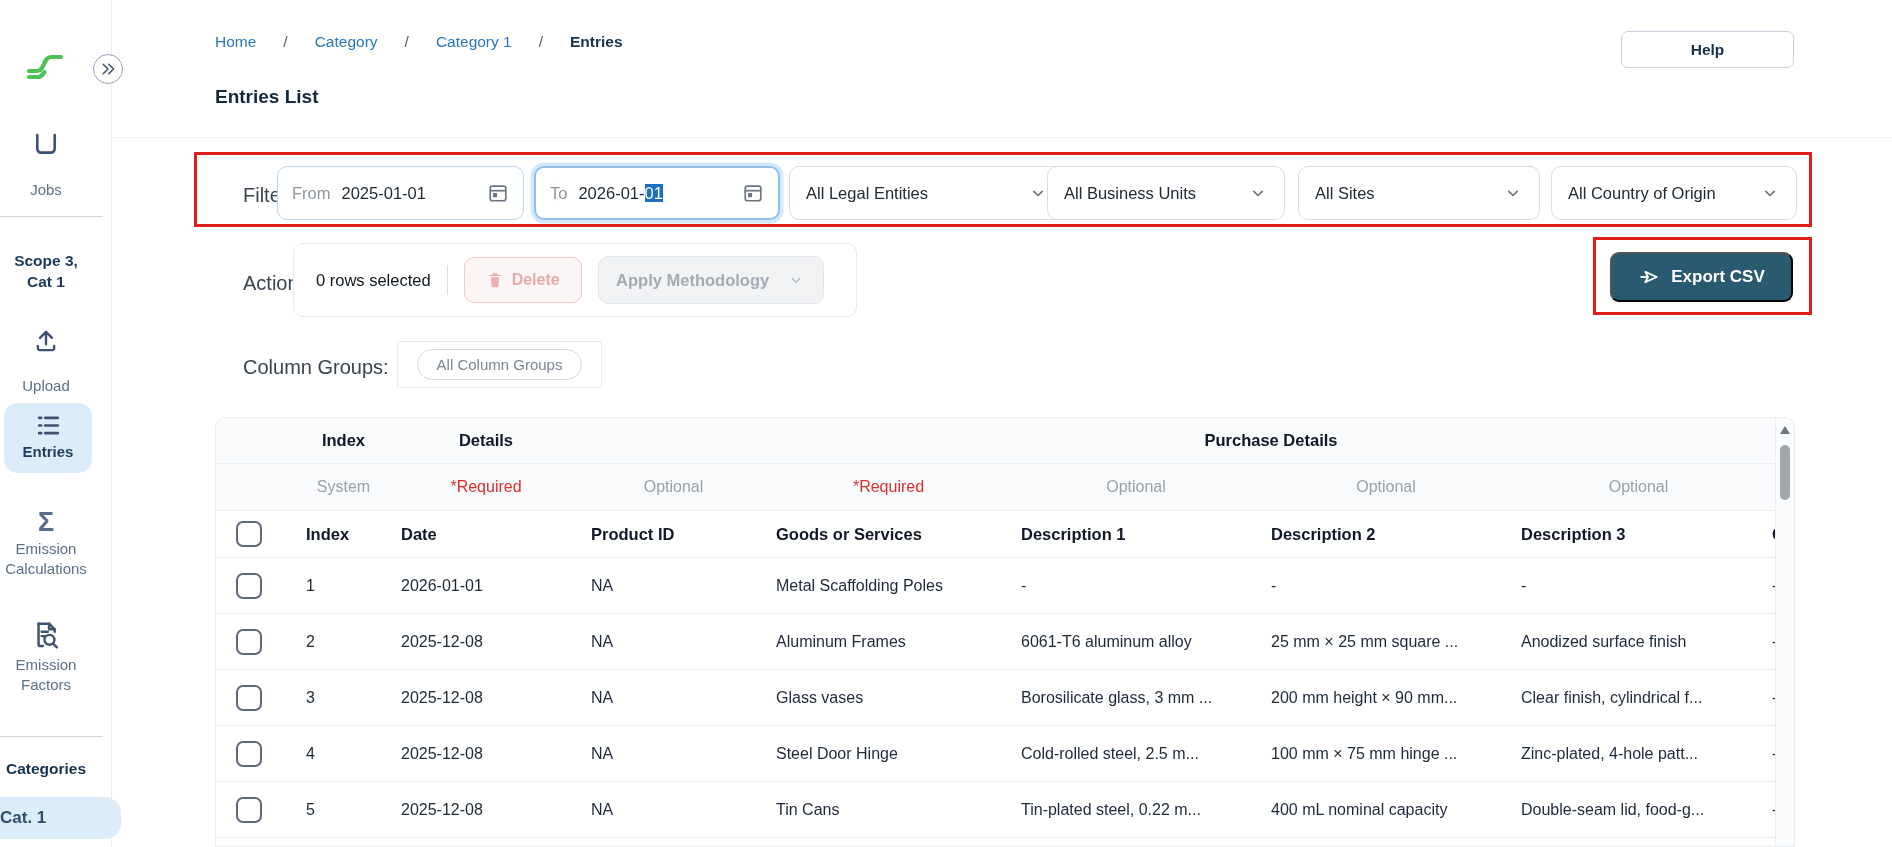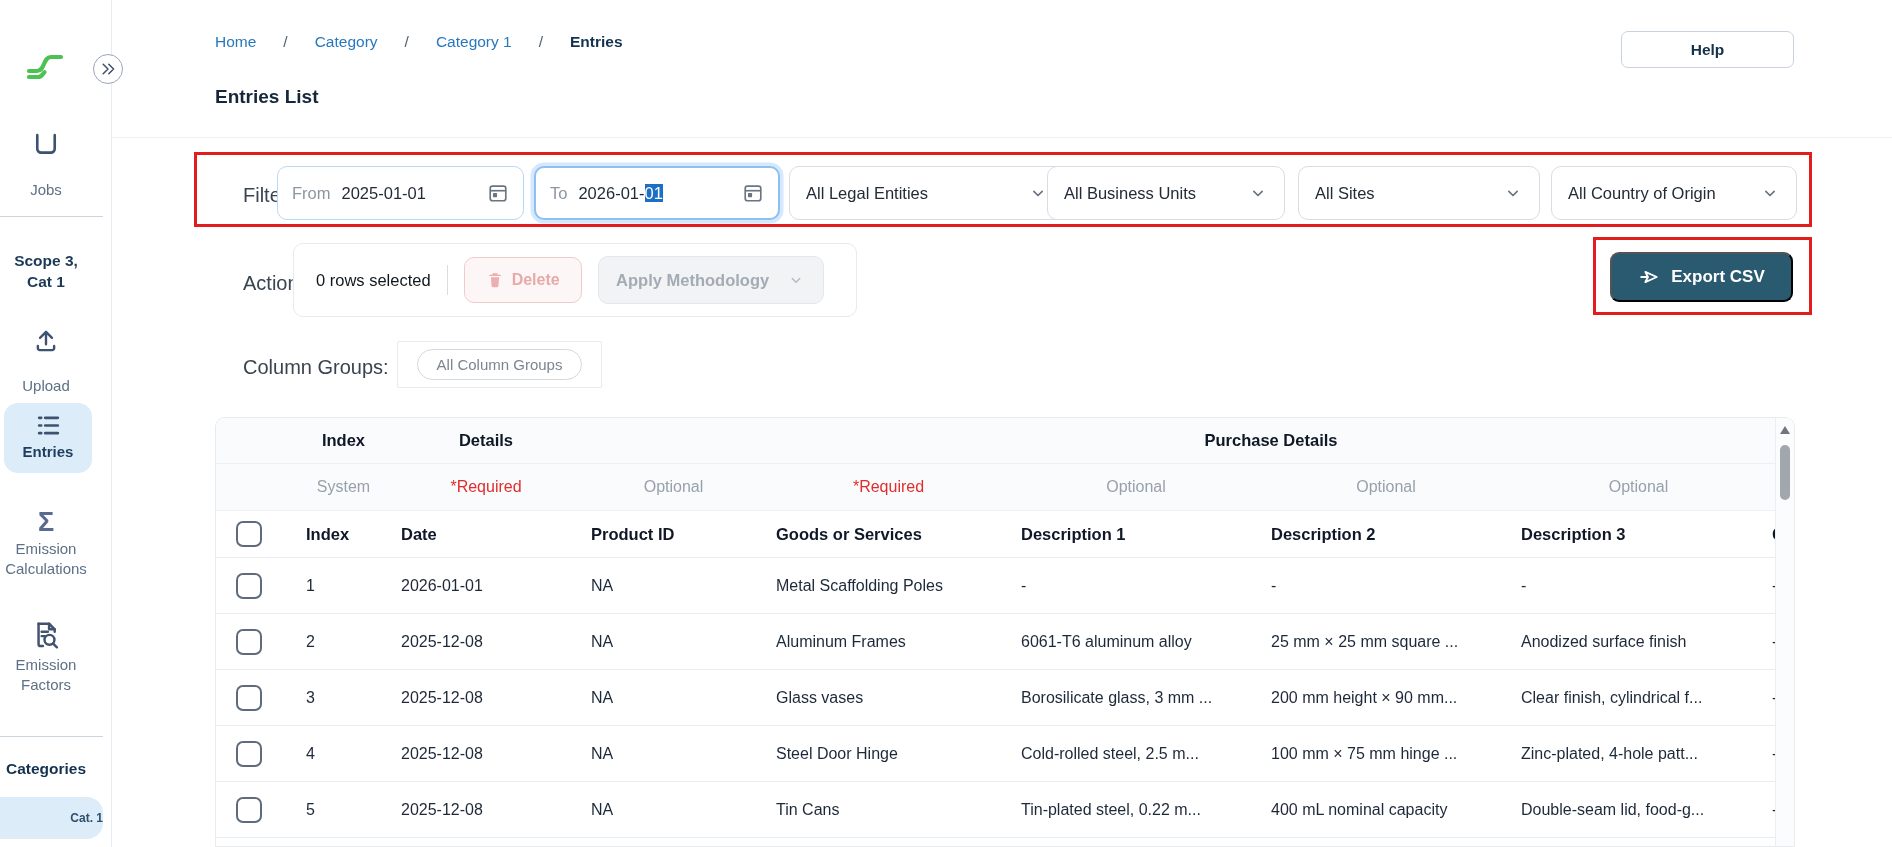--- a/index.html
+++ b/index.html
@@ -21,21 +21,21 @@
   #nav-jobs { top:133px; }
   #nav-upload { top:327px; }
   #nav-entries { top:403px; left:4px; width:88px; height:70px; background:#dcecf9; border-radius:14px; justify-content:center; gap:5px; }
   #nav-entries .side-label { color:#1d3e5e; font-weight:700; }
   #nav-emission-calc { top:508px; gap:3px; }
   #nav-emission-factors { top:620px; gap:4px; }
   .sigma { font-size:27px; font-weight:700; color:#5a6a90; line-height:28px; }
   .side-divider { position:absolute; left:0; width:103px; border-top:1px solid #ccd4dc; }
   .scope-heading { position:absolute; left:0; top:250px; width:92px; text-align:center; font-size:15.5px; font-weight:700; color:#1b3a58; line-height:21px; }
   .categories-heading { position:absolute; left:0; top:760px; width:92px; text-align:center; font-size:15.5px; font-weight:700; color:#14324f; }
-  .cat-pill { position:absolute; left:0; top:797px; width:103px; height:42px; background:#dcecf9; border-radius:0 16px 16px 0; display:flex; align-items:center; justify-content:flex-end; font-size:12px; font-weight:600; color:#2f4f6d; cursor:pointer; }
+  .cat-pill { position:absolute; left:0; top:797px; width:121px; height:42px; background:#dcecf9; border-radius:0 16px 16px 0; display:flex; align-items:center; justify-content:flex-start; font-size:17px; font-weight:600; color:#2f4f6d; cursor:pointer; }
 
   
   .breadcrumb { position:absolute; left:215px; top:33px; display:flex; gap:27px; align-items:center; font-size:15.5px; }
   .crumb-link { color:#2878be; cursor:pointer; }
   .crumb-sep { color:#52616e; }
   .crumb-current { color:#14324f; font-weight:700; }
   .help-btn { position:absolute; left:1621px; top:31px; width:173px; height:37px; background:#fff; border:1px solid #c9d2dc; border-radius:7px; display:flex; align-items:center; justify-content:center; font-size:15.5px; font-weight:600; color:#143248; cursor:pointer; }
   .page-title { position:absolute; left:215px; top:86px; font-size:19px; font-weight:700; color:#14273d; }
   .header-divider { position:absolute; left:112px; top:137px; width:1780px; border-top:1px solid #edeff2; }
 

